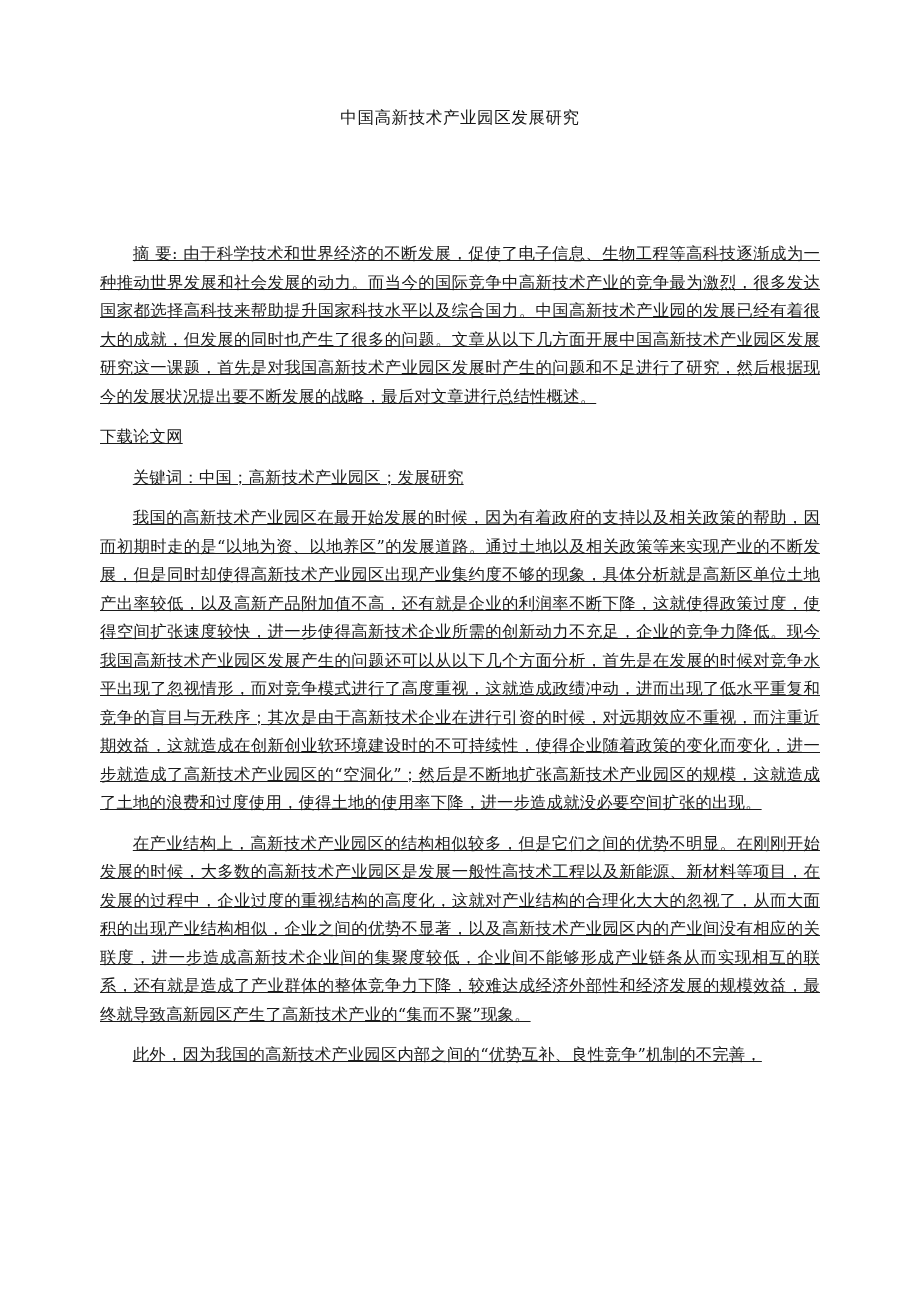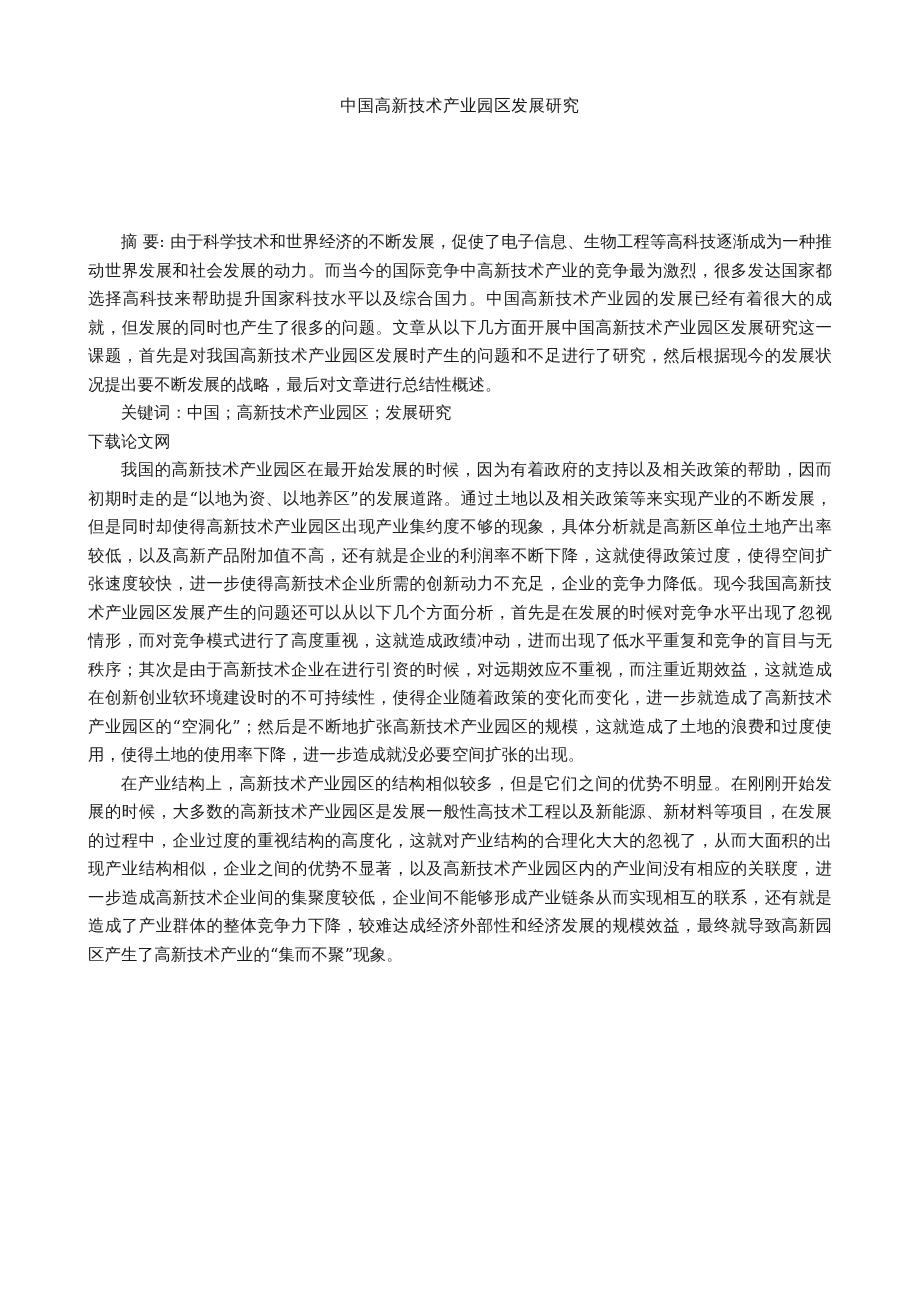--- a/index.html
+++ b/index.html
@@ -15,67 +15,69 @@
   .page {
     position: relative;
     width: 920px;
     height: 1302px;
     margin: 0 auto;
     background: #ffffff;
     overflow: hidden;
   }
   .doc-title {
     position: absolute;
-    top: 92px;
+    top: 104px;
     left: 0;
     width: 920px;
     text-align: center;
     font-size: 16.5px;
     line-height: 28px;
     letter-spacing: 0.6px;
     color: #141414;
     font-family: "DejaVu Serif", "Liberation Serif", serif;
   }
   .body-block {
     position: absolute;
     left: 88px;
     top: 228px;
     width: 744px;
   }
   p.para {
-    margin: 0;
+    margin: 12px;
     font-size: 16.4px;
     line-height: 28.5px;
     text-align: justify;
     text-justify: inter-ideograph;
     letter-spacing: 0.15px;
     color: #1b1b1b;
     font-family: "DejaVu Serif", "Liberation Serif", serif;
     word-break: break-all;
+    text-decoration: underline;
   }
   p.indent2 { text-indent: 2em; }
   p.indent0 { text-indent: 0em; }
 </style>
 </head>
 <body>
 
 <div class="page">
 
   <div class="doc-title">中国高新技术产业园区发展研究</div>
 
   <div class="body-block">
 
     <p class="para indent2">摘  要: 由于科学技术和世界经济的不断发展，促使了电子信息、生物工程等高科技逐渐成为一种推动世界发展和社会发展的动力。而当今的国际竞争中高新技术产业的竞争最为激烈，很多发达国家都选择高科技来帮助提升国家科技水平以及综合国力。中国高新技术产业园的发展已经有着很大的成就，但发展的同时也产生了很多的问题。文章从以下几方面开展中国高新技术产业园区发展研究这一课题，首先是对我国高新技术产业园区发展时产生的问题和不足进行了研究，然后根据现今的发展状况提出要不断发展的战略，最后对文章进行总结性概述。</p>
 
+    <p class="para indent0">下载论文网</p>
+
     <p class="para indent2">关键词：中国；高新技术产业园区；发展研究</p>
-
-    <p class="para indent0">下载论文网</p>
 
 
 
     <p class="para indent2">我国的高新技术产业园区在最开始发展的时候，因为有着政府的支持以及相关政策的帮助，因而初期时走的是“以地为资、以地养区”的发展道路。通过土地以及相关政策等来实现产业的不断发展，但是同时却使得高新技术产业园区出现产业集约度不够的现象，具体分析就是高新区单位土地产出率较低，以及高新产品附加值不高，还有就是企业的利润率不断下降，这就使得政策过度，使得空间扩张速度较快，进一步使得高新技术企业所需的创新动力不充足，企业的竞争力降低。现今我国高新技术产业园区发展产生的问题还可以从以下几个方面分析，首先是在发展的时候对竞争水平出现了忽视情形，而对竞争模式进行了高度重视，这就造成政绩冲动，进而出现了低水平重复和竞争的盲目与无秩序；其次是由于高新技术企业在进行引资的时候，对远期效应不重视，而注重近期效益，这就造成在创新创业软环境建设时的不可持续性，使得企业随着政策的变化而变化，进一步就造成了高新技术产业园区的“空洞化”；然后是不断地扩张高新技术产业园区的规模，这就造成了土地的浪费和过度使用，使得土地的使用率下降，进一步造成就没必要空间扩张的出现。</p>
 
     <p class="para indent2">在产业结构上，高新技术产业园区的结构相似较多，但是它们之间的优势不明显。在刚刚开始发展的时候，大多数的高新技术产业园区是发展一般性高技术工程以及新能源、新材料等项目，在发展的过程中，企业过度的重视结构的高度化，这就对产业结构的合理化大大的忽视了，从而大面积的出现产业结构相似，企业之间的优势不显著，以及高新技术产业园区内的产业间没有相应的关联度，进一步造成高新技术企业间的集聚度较低，企业间不能够形成产业链条从而实现相互的联系，还有就是造成了产业群体的整体竞争力下降，较难达成经济外部性和经济发展的规模效益，最终就导致高新园区产生了高新技术产业的“集而不聚”现象。</p>
 
+    <p class="para indent2">此外，因为我国的高新技术产业园区内部之间的“优势互补、良性竞争”机制的不完善，</p>
 
   </div>
 
 </div>
 
 </body></html>

